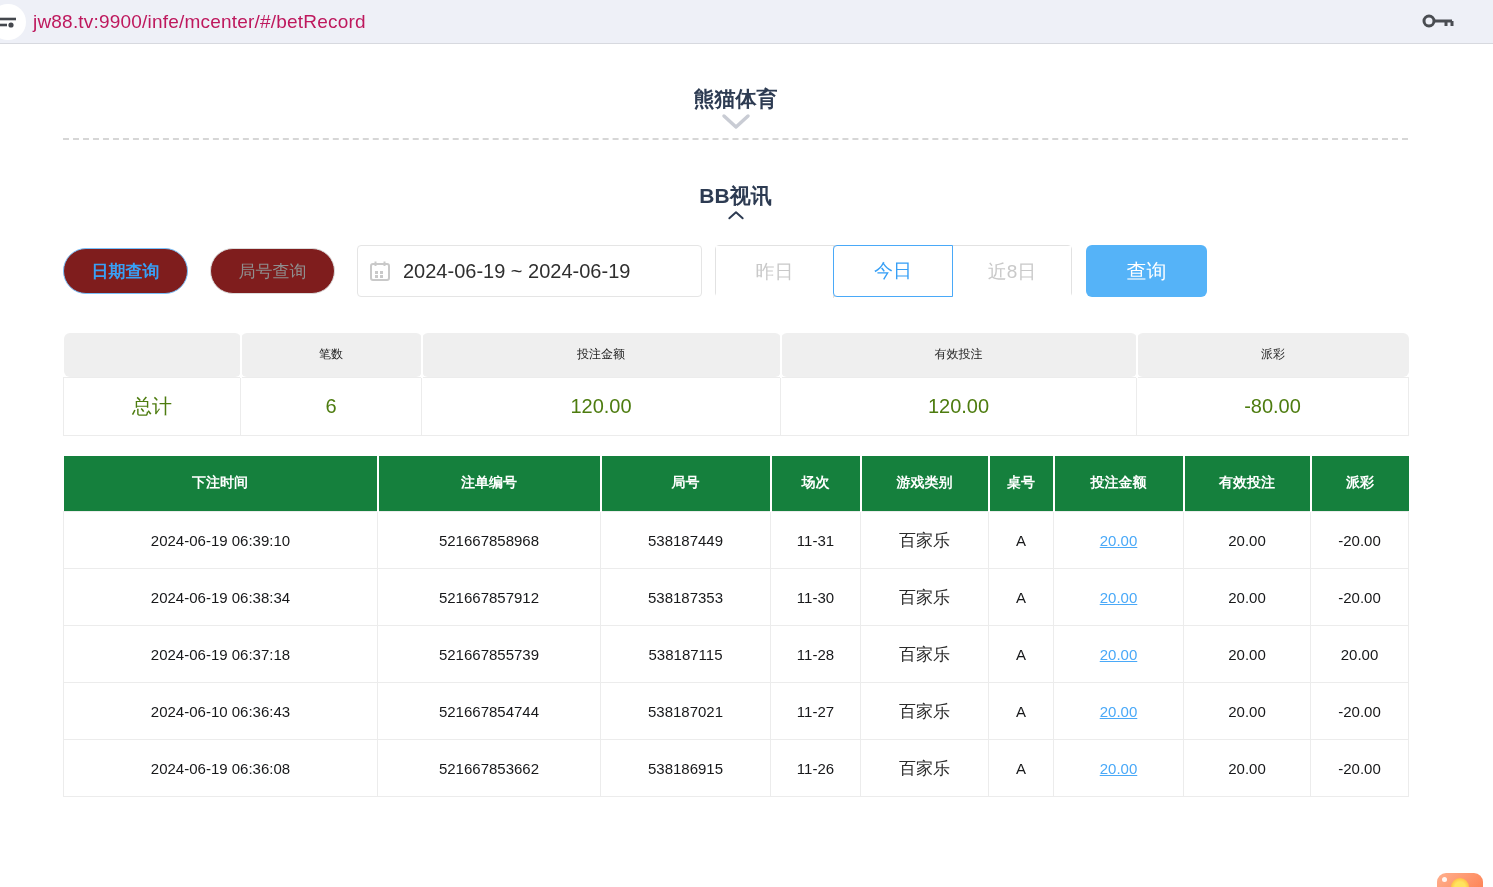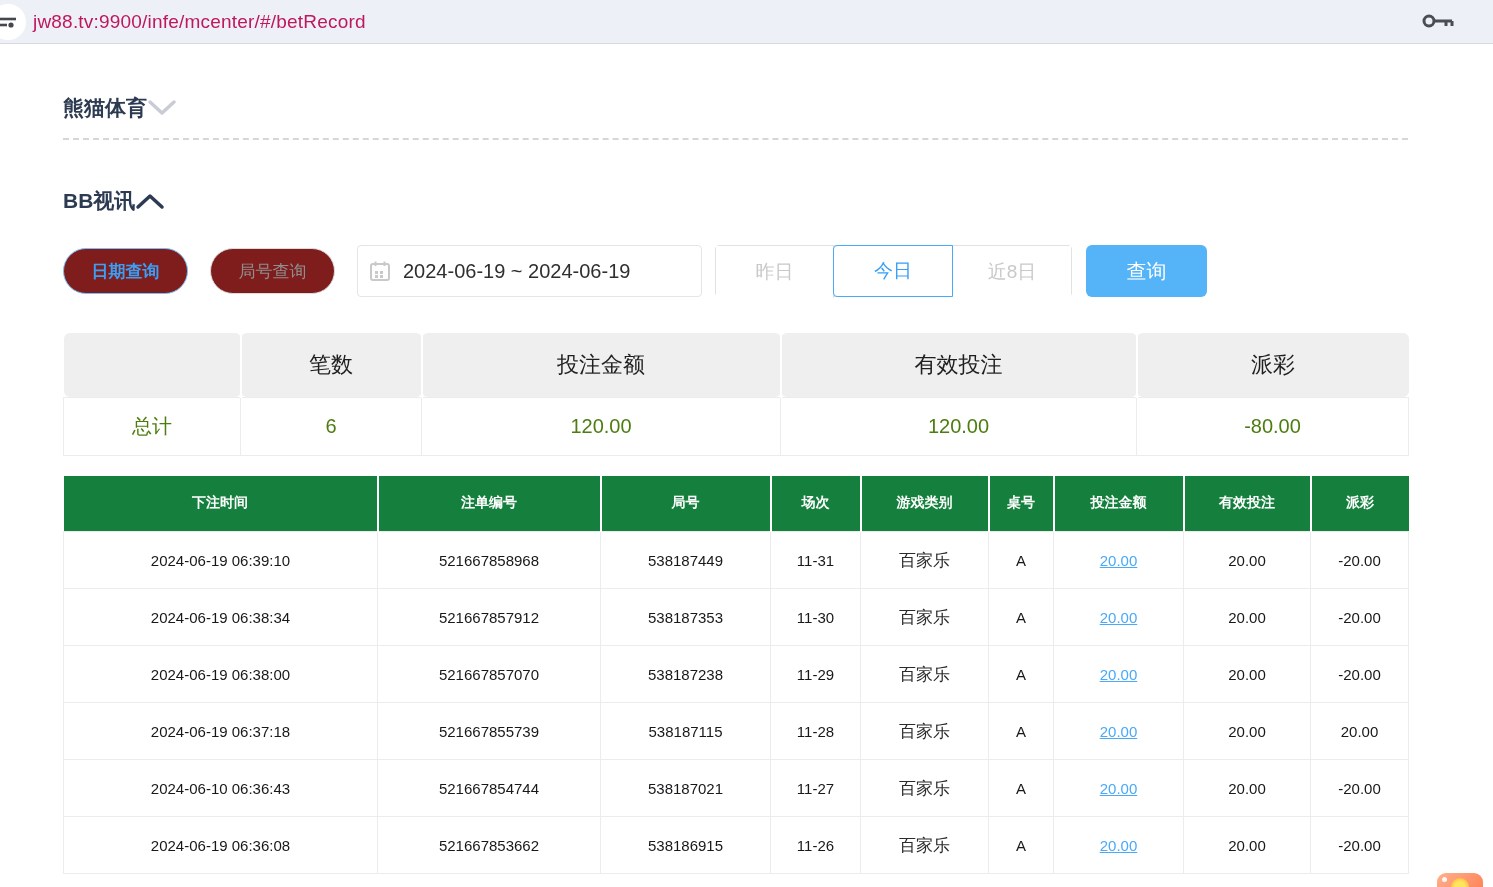--- a/index.html
+++ b/index.html
@@ -9,21 +9,21 @@
   
   .browser-bar { position:relative; height:44px; background:#eef0f7;
     border-bottom:1px solid #d7d9df; display:flex; align-items:center; }
   .tune-circle { position:absolute; left:-10px; top:4px; width:36px; height:36px;
     background:#fff; border-radius:50%; display:flex; align-items:center; justify-content:center; }
   .url-text { margin-left:33px; font-size:19px; color:#be185d; letter-spacing:0.2px; }
   .key-wrap { position:absolute; right:38px; top:10px; }
 
   
   .page { padding-left:63px; width:1471px; }
-  .panel-header { display:flex; align-items:center; justify-content:flex-start; width:1345px; }
+  .panel-header { display:flex; align-items:center; justify-content:center; width:1345px;flex-direction:column; }
   .panel-title { font-size:21px; font-weight:bold; color:#2d3b52; }
   .panda-header { padding-top:34px; height:94px; display:flex; align-items:center; }
   .dashed-sep { width:1345px; border-bottom:2px dashed #d6d6d6; }
   .bb-header { padding-top:42px; height:80px; display:flex; align-items:center; }
   .chev { cursor:pointer; }
 
   
   .filter-row { margin-top:25px; height:52px; display:flex; align-items:center; }
   .pill { height:46px; width:125px; border-radius:24px; background:#7f1d1d; font-size:17px;
     display:flex; align-items:center; justify-content:center; cursor:pointer; }
@@ -37,21 +37,21 @@
     font-size:19px; color:#c9c9c9; background:#fff; cursor:pointer; border-right:1px solid #e2e2e2; }
   .seg:last-child { border-right:none; }
   .seg.active { color:#38a0f6; position:relative; margin:-1px 0 -1px -1px; width:120px;
     border:1px solid #4aa9f8; border-radius:4px 0 0 4px; z-index:2; }
   .solid-btn { margin-left:14px; width:121px; height:52px; background:#55b3f8; color:#fff;
     font-size:20px; border:none; border-radius:6px; cursor:pointer; }
 
   
   table { border-collapse:collapse; table-layout:fixed; }
   .summary-table { margin-top:36px; width:1345px; }
-  .summary-table th { height:64px; background:#efefef; font-size:22px; font-weight:normal;
+  .summary-table th { height:44px; background:#efefef; font-size:12px; font-weight:normal;
     color:#1f1f1f; border-right:2px solid #fff;border-radius:6px; }
   .summary-table th:last-child { border-right:none; }
   .summary-table td { height:58px; text-align:center; font-size:20px; color:#4d7c0f;
     border:1px solid #ececec; background:#fff; }
   .neg { color:#f5566b; }
 
   
   .bets-table { margin-top:20px; width:1345px; }
   .bets-table th { height:56px; background:#15803d; color:#fff; font-size:14px; font-weight:bold;
     border-right:2px solid #fff; }
@@ -202,31 +202,20 @@
     <td>521667857912</td>
     <td>538187353</td>
     <td>11-30</td>
     <td class="game-cell">百家乐</td>
     <td>A</td>
     <td><a class="amt-link">20.00</a></td>
     <td>20.00</td>
     <td class="neg">-20.00</td>
   </tr>
 
-  <tr>
-    <td>2024-06-19 06:38:00</td>
-    <td>521667857070</td>
-    <td>538187238</td>
-    <td>11-29</td>
-    <td class="game-cell">百家乐</td>
-    <td>A</td>
-    <td><a class="amt-link">20.00</a></td>
-    <td>20.00</td>
-    <td class="neg">-20.00</td>
-  </tr>
 
   <tr>
     <td>2024-06-19 06:37:18</td>
     <td>521667855739</td>
     <td>538187115</td>
     <td>11-28</td>
     <td class="game-cell">百家乐</td>
     <td>A</td>
     <td><a class="amt-link">20.00</a></td>
     <td>20.00</td>

